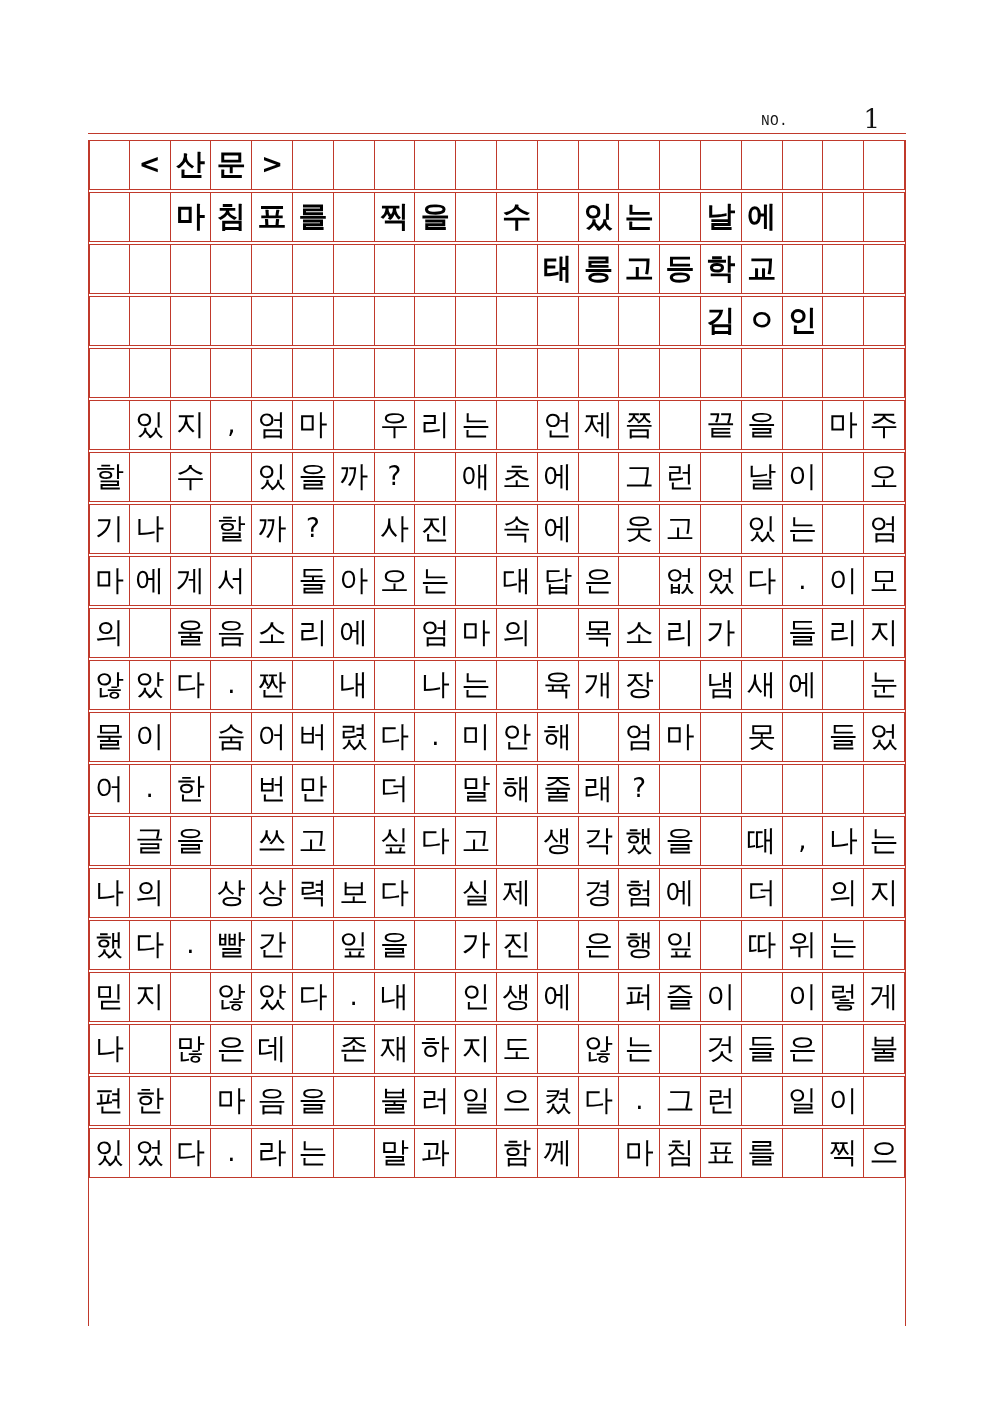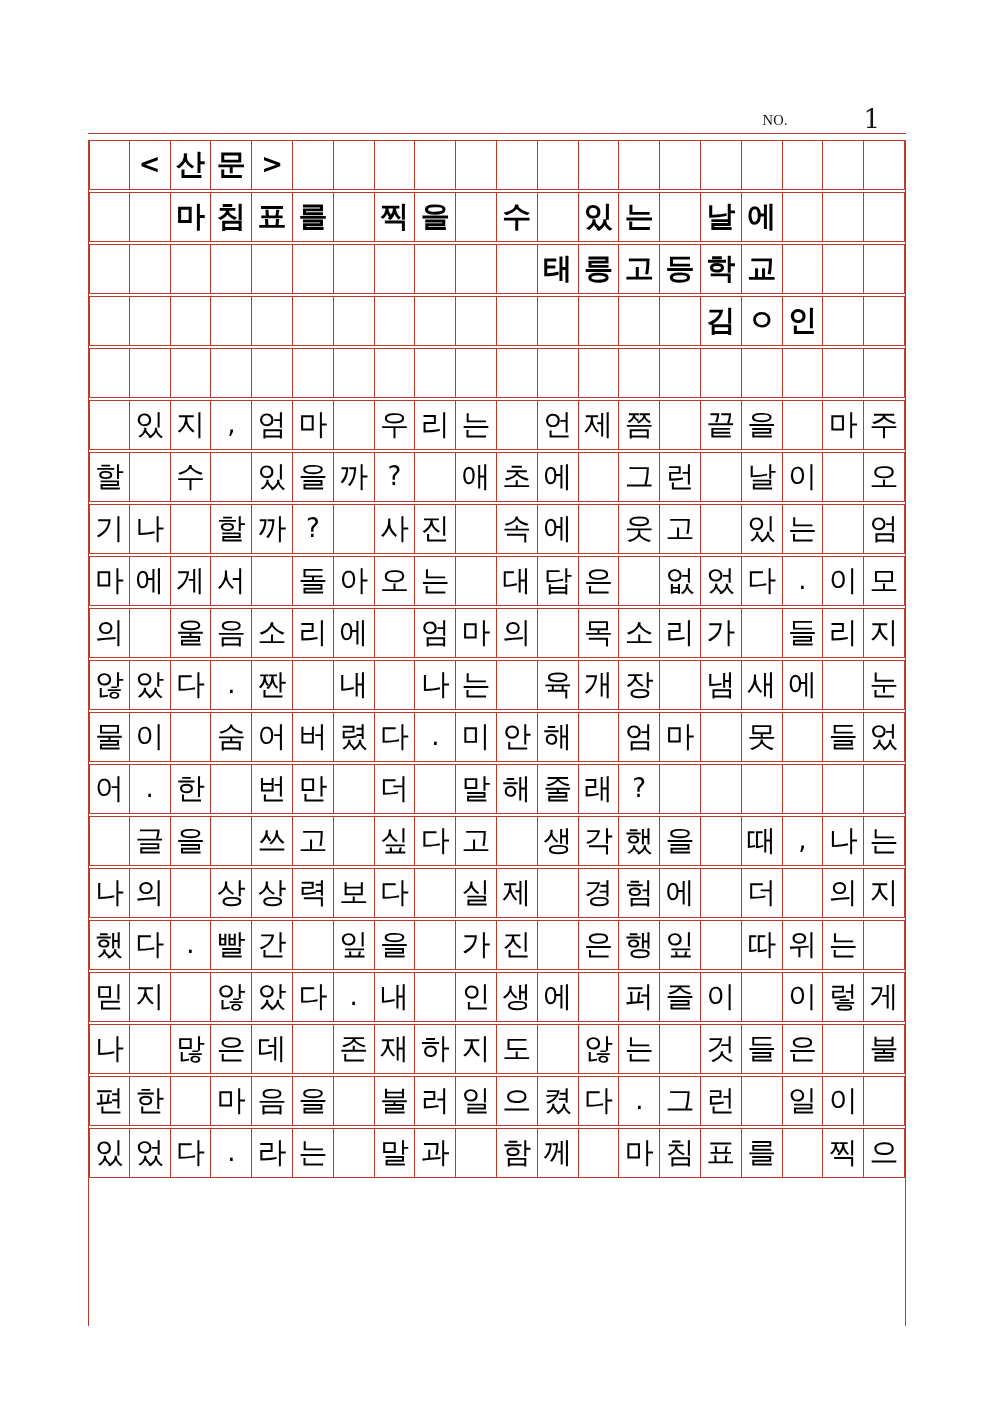--- a/index.html
+++ b/index.html
@@ -32,21 +32,21 @@
     left: 88px;
     top: 100px;
     width: 818px;
     height: 34px;
     border-bottom: 1.6px solid #c0392b;
   }
   #no-label {
     position: absolute;
     right: 118px;
     bottom: 4px;
-    font-family: Liberation Serif, serif;
+    font-family: Liberation Mono, monospace;
     font-size: 14.5px;
     letter-spacing: 0.3px;
     color: #141414;
   }
   #no-value {
     position: absolute;
     right: 26px;
     bottom: 1px;
     font-family: "DejaVu Serif", "Liberation Serif", serif;
     font-size: 26px;

